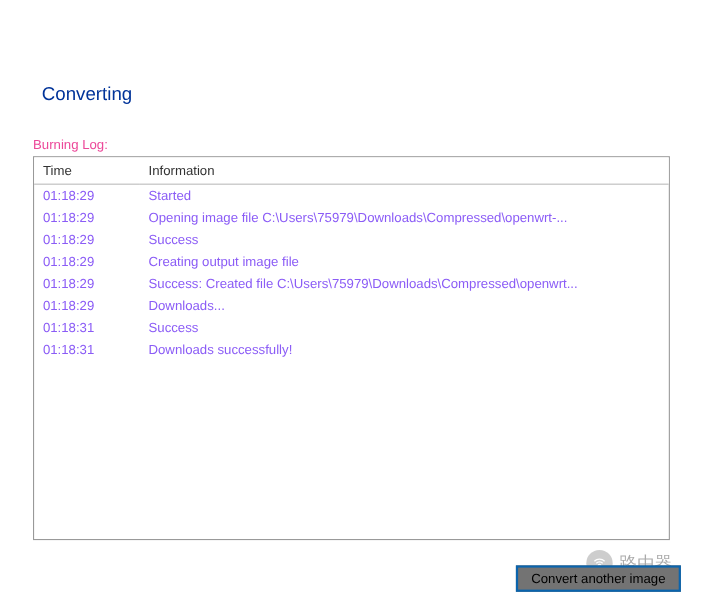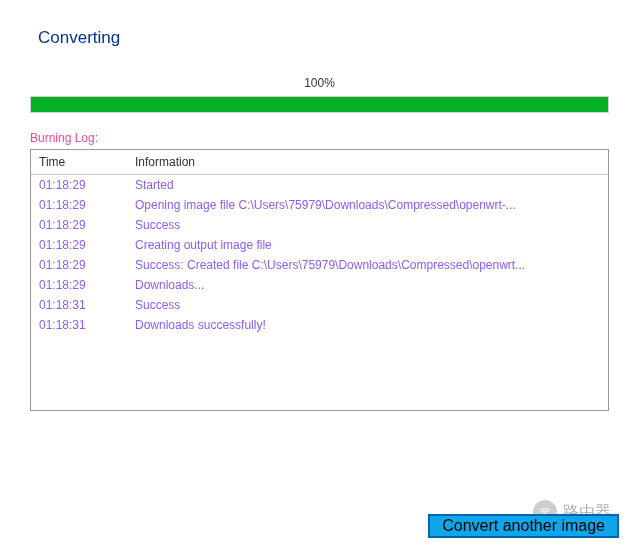--- a/index.html
+++ b/index.html
@@ -14,20 +14,21 @@
     }
     .container {
       padding: 28px 30px 0 30px;
     }
     .title {
       color: #003399;
       font-size: 17px;
       font-weight: 400;
       margin-bottom: 28px;
       margin-left: 8px;
+      margin-top: 48px;
     }
     .progress-section {
       margin-bottom: 18px;
     }
     .progress-label {
       text-align: center;
       font-size: 12px;
       color: #333;
       margin-bottom: 6px;
     }
@@ -43,21 +44,21 @@
       background: #06b025;
       width: 100%;
     }
     .log-label {
       font-size: 12px;
       color: #ec4899;
       margin-bottom: 4px;
     }
     .log-panel {
       border: 1px solid #999;
-      height: 262px;
+      height: 349px;
       overflow: hidden;
       position: relative;
     }
     .log-table {
       width: 100%;
       border-collapse: collapse;
     }
     .log-table th {
       text-align: left;
       font-weight: 400;
@@ -84,25 +85,25 @@
     }
     .button-row {
       position: absolute;
       bottom: 14px;
       right: 20px;
       display: flex;
       gap: 6px;
     }
     .btn {
       font-family: inherit;
-      font-size: 16px;
+      font-size: 12px;
       padding: 0 12px;
       min-width: 72px;
       height: 24px;
-      background: #0ea5e9;
+      background: #737373;
       border: 1px solid #999;
       cursor: pointer;
     }
     .btn.primary {
       border: 2px solid #0a64ad;
     }
     .watermark {
       position: absolute;
       bottom: 28px;
       right: 28px;
@@ -136,26 +137,20 @@
       opacity: 0.65;
       pointer-events: none;
     }
   </style>
 </head>
 <body>
 
 <div class="container">
   <div class="title">Converting</div>
 
-  <div class="progress-section">
-    <div class="progress-label">100%</div>
-    <div class="progress-bar-outer">
-      <div class="progress-bar-inner"></div>
-    </div>
-  </div>
 
   <div class="log-label">Burning Log:</div>
 
   <div class="log-panel">
     <table class="log-table">
       <thead>
         <tr>
           <th>Time</th>
           <th>Information</th>
         </tr>

